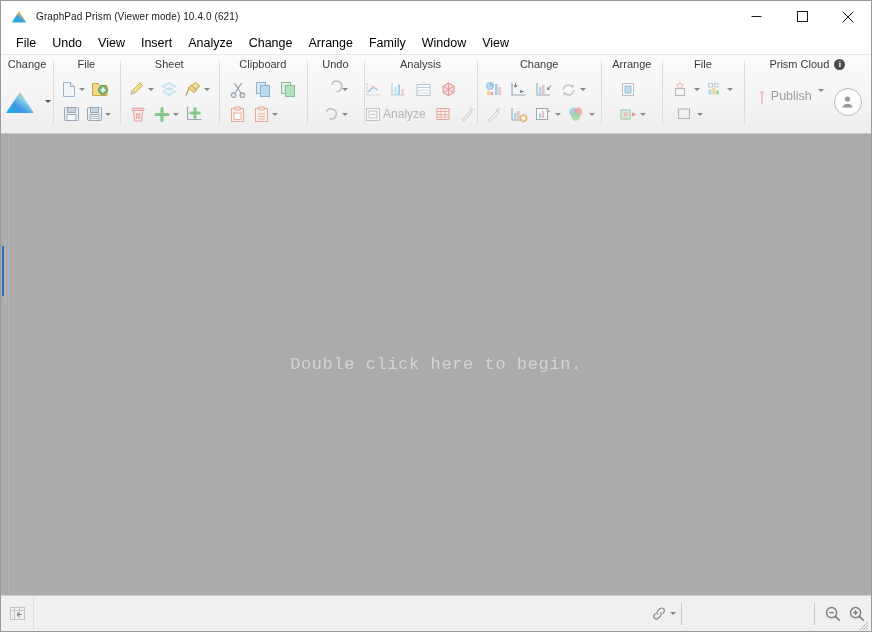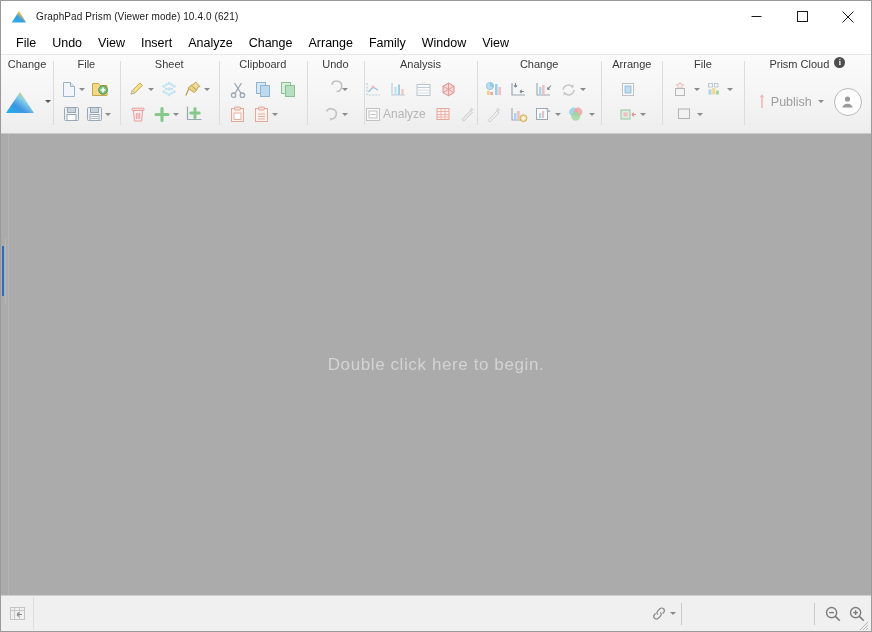--- a/index.html
+++ b/index.html
@@ -71,21 +71,21 @@
   }
   .rgroup + .rgroup::before{
     content:"";position:absolute;left:0;top:6px;bottom:8px;width:1px;
     background:#dcdcdc;
   }
   .rgroup-title{
     font-size:11px;color:#3a3a3a;
     height:15px;line-height:15px;margin-top:2px;
     white-space:nowrap;
   }
-  .rgroup-title.has-info{display:flex;gap:5px;}
+  .rgroup-title.has-info{display:flex;align-items:center;gap:5px;}
   .rgroup-body{
     flex:1;display:flex;align-items:center;justify-content:center;
     gap:2px;padding-bottom:2px;
   }
   .rcol{display:flex;flex-direction:column;justify-content:center;gap:3px;}
   .rrow{display:flex;align-items:center;gap:3px;}
   .btn{
     display:flex;align-items:center;justify-content:center;
     height:22px;min-width:22px;box-sizing:border-box;
     border:1px solid transparent;border-radius:2px;
@@ -93,21 +93,21 @@
   .btn.big{height:44px;min-width:44px;}
   .caret{
     width:0;height:0;border-left:3px solid transparent;border-right:3px solid transparent;
     border-top:3.5px solid #8a8a8a;margin-left:2px;flex:none;
   }
   .caret.dark{border-top-color:#555;}
   svg{overflow:visible;}
 
   
   .publish-btn{
-    display:flex;align-items:center;gap:4px;height:26px;padding:0 4px;
+    display:flex;align-items:flex-start;gap:4px;height:26px;padding:0 4px;
     font-size:12.5px;color:#9d9d9d;
   }
   .avatar{
     width:26px;height:26px;border-radius:50%;
     border:1px solid #b9b9b9;background:#fdfdfd;
     display:flex;align-items:center;justify-content:center;
     margin-left:4px;
   }
   .info-dot{
     width:11px;height:11px;border-radius:50%;background:#4d4d4d;
@@ -129,21 +129,21 @@
     position:absolute;left:4px;top:104px;width:1px;height:66px;
     background:rgba(255,255,255,0.16);
   }
   .hairline-left{
     position:absolute;left:7px;top:0;bottom:0;width:1px;
     background:rgba(255,255,255,0.10);
   }
   .begin-text{
     position:absolute;left:0;right:0;top:221px;
     text-align:center;
-    font-family:Liberation Sans, sans-serif;
+    font-family:Liberation Mono, monospace;
     font-size:17px;letter-spacing:0.6px;
     color:#d3d3d3;
     user-select:none;
   }
 
   
   .statusbar{
     height:35px;min-height:35px;
     display:flex;align-items:center;
     background:#f0f0f0;

